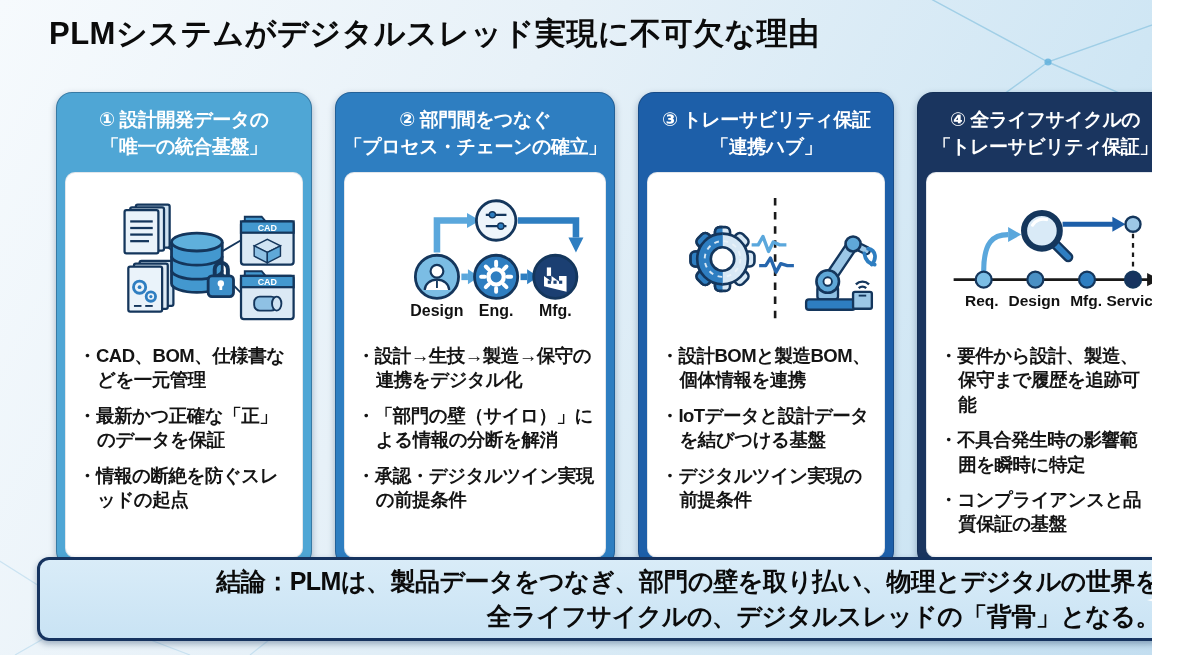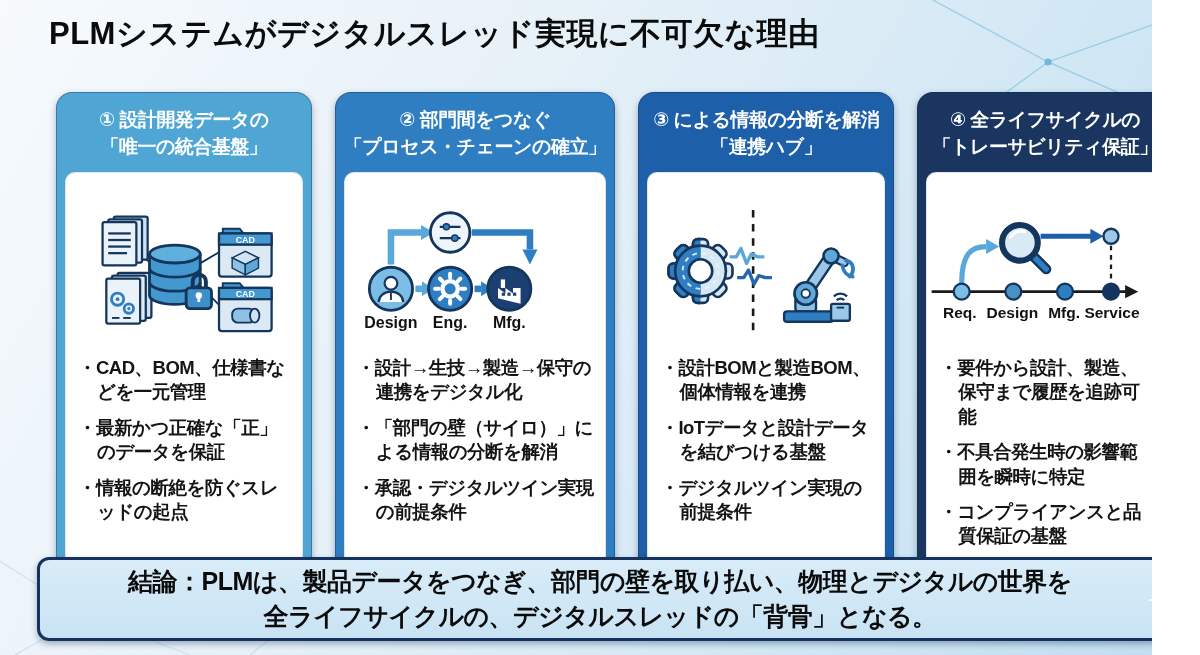--- a/index.html
+++ b/index.html
@@ -16,28 +16,28 @@
   .card--1{background:#4FA6D5;}
   .card--2{background:#2E7EC1;}
   .card--3{background:#1D5FA9;}
   .card--4{background:#1A355F;}
   .card-header{min-height:62px;display:flex;flex-direction:column;justify-content:center;
     align-items:center;padding:2px 0 7px;}
   .card-header .hline{color:#fff;font-size:19px;font-weight:700;line-height:1.4;
     white-space:nowrap;letter-spacing:-0.5px;text-align:center;}
   .card-body{background:#ffffff;border-radius:10px;flex:1;display:flex;flex-direction:column;
     box-shadow:inset 0 0 0 1px rgba(20,50,90,.12);}
-  .icon-area{height:158px;display:flex;align-items:center;justify-content:flex-start;padding-top:20px;}
+  .icon-area{height:158px;display:flex;align-items:center;justify-content:flex-end;padding-top:8px;}
   .bullets{list-style:none;margin:6px 0 0 0;padding:0 10px 10px 13px;}
   .bullets li{font-size:18.5px;font-weight:700;color:#141414;line-height:1.32;
     margin-bottom:11px;padding-left:19px;text-indent:-19px;letter-spacing:-0.5px;}
   .conclusion{position:absolute;left:37px;top:557px;width:1126px;height:84px;z-index:2;
     background:linear-gradient(180deg,#d9ecf8 0%,#c9e3f4 100%);
     border:3px solid #16335F;border-radius:12px;box-shadow:0 3px 6px rgba(15,45,85,.35);
-    display:flex;flex-direction:column;align-items:center;justify-content:center;box-sizing:border-box;}
+    display:flex;flex-direction:column;align-items:flex-end;justify-content:center;box-sizing:border-box;}
   .conclusion .cline{font-size:25px;font-weight:700;color:#0b0b0b;line-height:1.42;
     letter-spacing:-0.5px;white-space:nowrap;}
   .fg-decor{position:absolute;inset:0;z-index:3;pointer-events:none;}
   svg text{font-family:"Liberation Sans","DejaVu Sans",sans-serif;}
 </style>
 </head>
 <body>
 
 <div class="stage">
 
@@ -215,21 +215,21 @@
         <ul class="bullets">
           <li>・設計→生技→製造→保守の連携をデジタル化</li>
           <li>・「部門の壁（サイロ）」による情報の分断を解消</li>
           <li>・承認・デジタルツイン実現の前提条件</li>
         </ul>
       </div>
     </div>
 
     <div class="card card--3">
       <div class="card-header">
-        <div class="hline">③ による情報の分断を解消</div>
+        <div class="hline">③ トレーサビリティ保証</div>
         <div class="hline">「連携ハブ」</div>
       </div>
       <div class="card-body">
         <div class="icon-area">
           <svg width="216" height="144" viewBox="0 0 230 146">
             <defs>
               <clipPath id="gear-left-half">
                   <rect x="8" y="18" width="49" height="112"></rect>
                 </clipPath>
             </defs>

